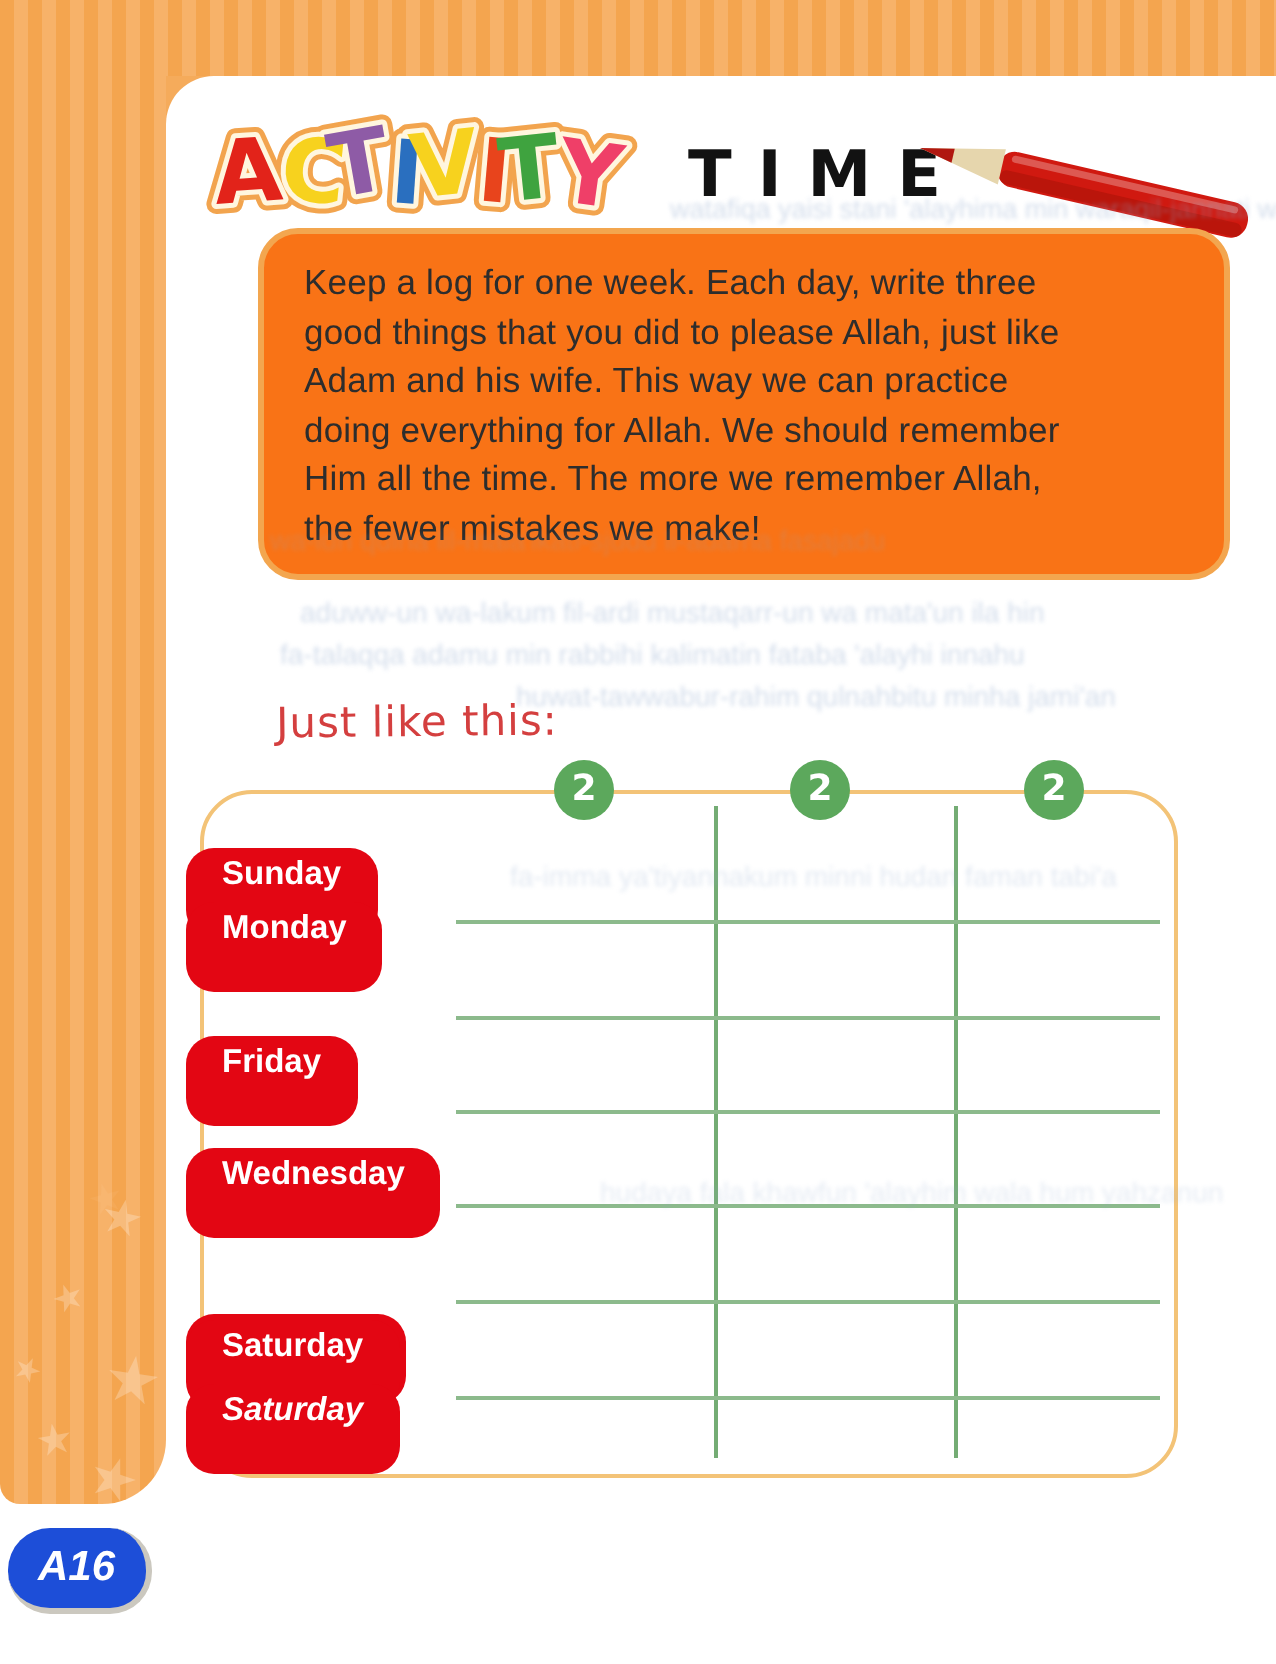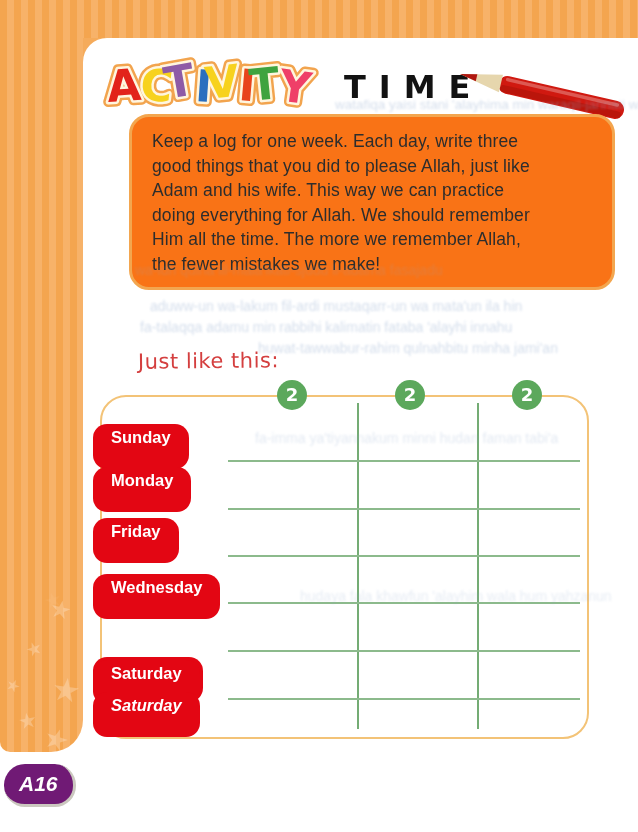--- a/index.html
+++ b/index.html
@@ -59,21 +59,21 @@
     font-family:"DejaVu Sans", sans-serif;
   }
   .day-pill{
     position:absolute;left:93px;height:45px;line-height:27px;border-radius:14px;
     background:#E30613;color:#ffffff;font-weight:bold;font-size:16.5px;
     padding:0 18px;white-space:nowrap;
   }
   
   .page-tab{
     position:absolute;left:4px;top:764px;
-    background:#701a75;color:#fff;font-weight:bold;font-style:italic;font-size:21px;
+    background:#1d4ed8;color:#fff;font-weight:bold;font-style:italic;font-size:21px;
     padding:8px 15px;border-radius:21px;
     border-right:3px solid #CBC8BF;border-bottom:3px solid #CBC8BF;
   }
   
   .ghost{
     position:absolute;color:#8FA8CC;opacity:.38;filter:blur(1.1px);
     font-size:14px;white-space:nowrap;pointer-events:none;
   }
 </style>
 </head>
@@ -129,21 +129,21 @@
   <div class="hline" style="top:205px;"></div>
   <div class="hline" style="top:253px;"></div>
   <div class="hline" style="top:301px;"></div>
 
   <div class="count-circle" style="left:175px;">2</div>
   <div class="count-circle" style="left:293px;">2</div>
   <div class="count-circle" style="left:410px;">2</div>
 </div>
 
 <div class="day-pill" style="top:424px;">Sunday</div>
-<div class="day-pill" style="top:467px;">Monday</div>
+<div class="day-pill" style="top:451px;">Monday</div>
 <div class="day-pill" style="top:518px;">Friday</div>
 <div class="day-pill" style="top:574px;">Wednesday</div>
 <div class="day-pill" style="top:613px;margin-top:44px;">Thursday</div>
 <div class="day-pill" style="top:660px;">Saturday</div>
 <div class="day-pill" style="top:692px;font-style:italic;">Saturday</div>
 
 <div class="page-tab">A16</div>
 
 <div class="ghost" style="left:335px;top:97px;font-size:13.5px;">watafiqa yaisi stani 'alayhima min waraqil-jannati wa</div>
 <div class="ghost" style="left:150px;top:298px;">aduww-un wa-lakum fil-ardi mustaqarr-un wa mata'un ila hin</div>

